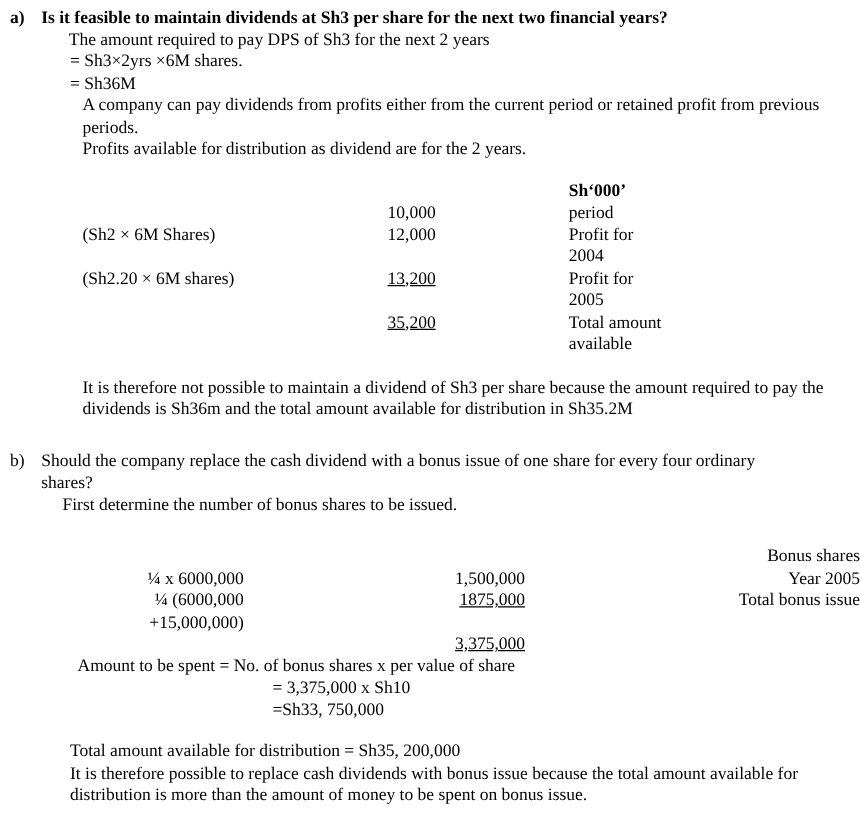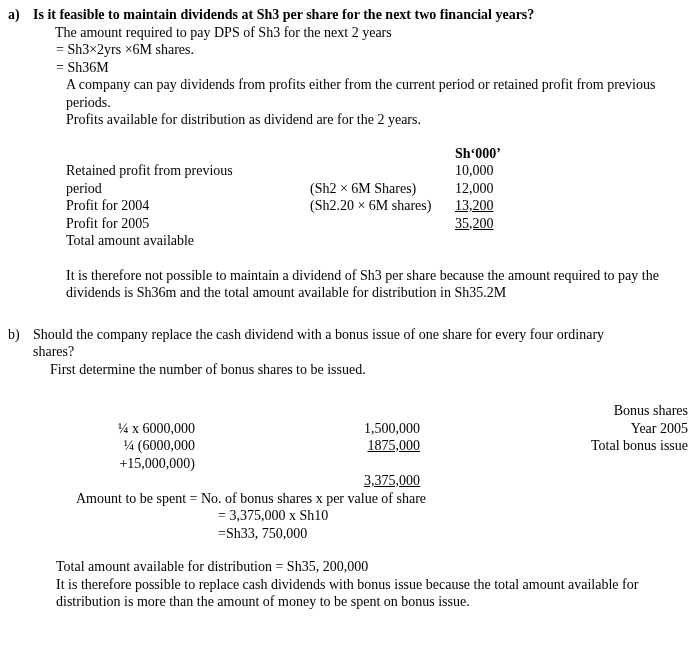--- a/index.html
+++ b/index.html
@@ -30,21 +30,21 @@
   .tbl-a { margin-left:58px; margin-top:16px; grid-template-columns:244px 145px 82px; }
   .tbl-a .c3 { }
   .tbl-b { margin-left:52px; margin-top:24px; grid-template-columns:135px 225px auto;text-align:right; }
   .u { text-decoration:underline; }
 
   .conc-a { margin-left:58px; margin-top:17px; width:595px; }
 
   .sec-b { margin-top:24px; }
   .first-det { margin-left:42px; }
 
-  .calcb-1 { margin-left:68px; }
+  .calcb-1 { margin-left:54px; }
   .calcb-2 { margin-left:210px; }
 
   .final { margin-top:16px; margin-left:48px; width:600px; }
 </style>
 </head>
 <body>
 
 <div class="page">
 
   <div class="sec-head">
@@ -58,21 +58,20 @@
     <div class="calc">= Sh36M</div>
     <div class="para">A company can pay dividends from profits either from the current period or retained profit from previous periods.</div>
     <div class="para">Profits available for distribution as dividend are for the 2 years.</div>
   </div>
 
   <div class="tbl tbl-a">
     <div class="c1"></div>
     <div class="c2"></div>
     <div class="c3 bold">Sh‘000’</div>
 
-    <div class="c1">Retained profit from previous</div>
     <div class="c2"></div>
     <div class="c3"><span>10,000</span></div>
 
     <div class="c1">period</div>
     <div class="c2">(Sh2 × 6M Shares)</div>
     <div class="c3"><span>12,000</span></div>
 
     <div class="c1">Profit for 2004</div>
     <div class="c2">(Sh2.20 × 6M shares)</div>
     <div class="c3"><span class="u">13,200</span></div>

